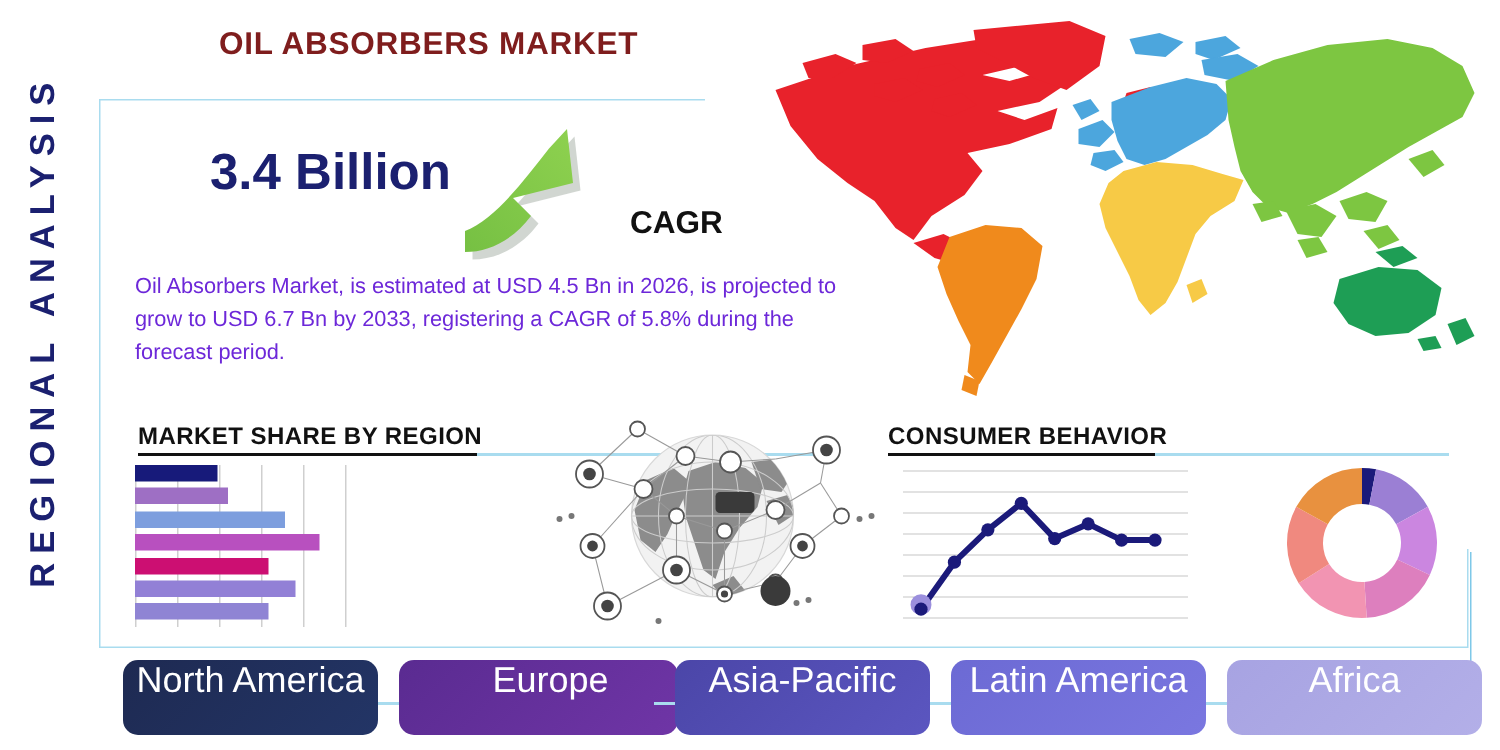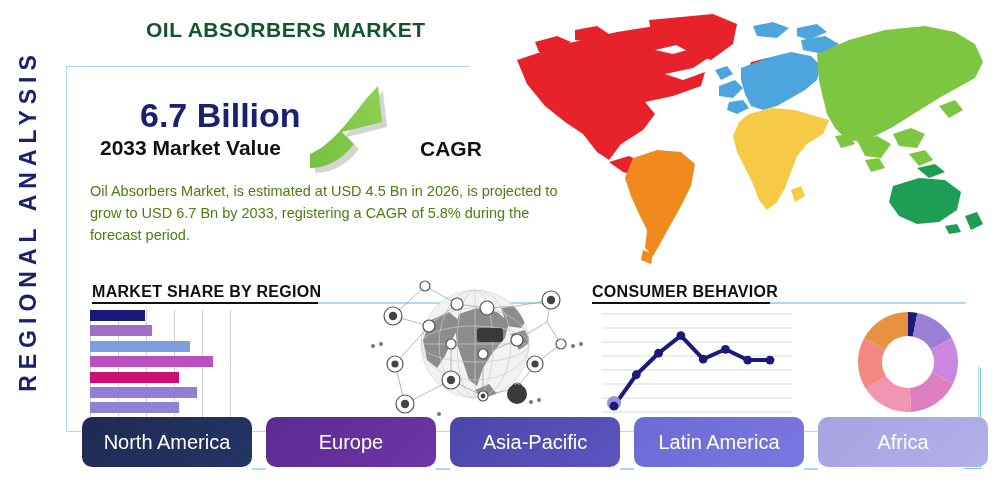--- a/index.html
+++ b/index.html
@@ -24,21 +24,21 @@
     letter-spacing:6px;
     font-weight:700;
     color:#1b2070;
     font-family:"Liberation Sans", sans-serif;
   }
 
   
   .page-title{
     position:absolute;left:146px;top:18px;
     font-size:21px;font-weight:700;letter-spacing:.5px;
-    color:#14532d;
+    color:#7f1d1d;
     font-family:"Liberation Sans", sans-serif;
   }
 
   
   .frame{
     position:absolute;left:66px;top:66px;width:913px;height:366px;
     border:1.5px solid #a9dcef;
     border-top-color:#a9dcef;
     box-sizing:border-box;
     background:transparent;
@@ -70,21 +70,21 @@
     position:absolute;left:420px;top:137px;
     font-size:21px;font-weight:700;color:#111111;
     font-family:"Liberation Sans", sans-serif;
     text-align:center;
   }
   .arrow-wrap{position:absolute;left:308px;top:84px;width:96px;height:90px;}
 
   
   .desc{
     position:absolute;left:90px;top:180px;width:490px;
-    font-size:14.5px;line-height:22px;color:#4d7c0f;
+    font-size:14.5px;line-height:22px;color:#6d28d9;
     font-family:"Liberation Sans", sans-serif;
   }
 
   
   .worldmap{position:absolute;left:505px;top:10px;width:490px;height:262px;}
 
   
   .sec-head{
     position:absolute;font-size:16px;font-weight:700;letter-spacing:.3px;
     color:#111;font-family:"Liberation Sans", sans-serif;
@@ -100,23 +100,23 @@
   .globe{position:absolute;left:365px;top:268px;width:220px;height:155px;}
 
   
   .linechart{position:absolute;left:600px;top:308px;width:196px;height:110px;}
 
   
   .donut{position:absolute;left:854px;top:308px;width:108px;height:108px;}
 
   
   .pill{
-    position:absolute;top:417px;height:50px;border-radius:10px;
-    display:flex;align-items:center;justify-content:center;
-    color:#ffffff;font-size:20px;
+    position:absolute;top:440px;height:50px;border-radius:10px;
+    display:flex;justify-content:center;
+    color:#ffffff;font-size:24px;
     font-family:"Liberation Sans", sans-serif;
   }
   .pill-connector{position:absolute;top:468px;height:1.5px;width:14px;background:#a9dcef;}
   .bottom-hook{position:absolute;left:964px;top:368px;width:16px;height:100px;
     border-right:1.5px solid #7ec8e8;border-bottom:1.5px solid #7ec8e8;}
 </style>
 </head>
 <body>
 
 <div id="root">
@@ -124,22 +124,21 @@
   <div class="side-label">
     <span>REGIONAL ANALYSIS</span>
   </div>
 
   <div class="page-title">OIL ABSORBERS MARKET</div>
 
   <div class="frame"></div>
   <div class="frame-mask-top"></div>
   <div class="frame-mask-right"></div>
 
-  <div class="kpi-value">6.7 Billion</div>
-  <div class="kpi-caption">2033 Market Value</div>
+  <div class="kpi-value">3.4 Billion</div>
 
   <div class="arrow-wrap">
     <svg width="96" height="90" viewBox="0 0 96 90">
       <defs>
         <linearGradient id="agr" x1="0" y1="1" x2="1" y2="0">
           <stop offset="0%" stop-color="#76c043"></stop>
           <stop offset="100%" stop-color="#8ed14f"></stop>
         </linearGradient>
       </defs>
       <path d="M2,84 C18,84 34,76 46,60 L34,48 L74,38 L70,2 L58,15 C40,38 22,62 2,70 Z" fill="#9aa39a" opacity="0.45" transform="translate(5,5)"></path>
@@ -366,21 +365,21 @@
       </svg>
   </div>
 
   <div class="bottom-hook"></div>
 
   <div id="pills">
       <div class="pill" style="left: 82px; width: 170px; background: linear-gradient(135deg, rgb(30, 42, 82), rgb(35, 53, 102));">
         <span>North America</span>
       </div>
       <div class="pill-connector" style="left: 252px;"></div>
-      <div class="pill" style="left: 266px; width: 170px; background: linear-gradient(135deg, rgb(90, 43, 145), rgb(111, 53, 166));">
+      <div class="pill" style="left: 266px; width: 170px; background: linear-gradient(135deg, rgb(90, 43, 145), rgb(111, 53, 166)); padding-left: 16px;">
         <span>Europe</span>
       </div>
       <div class="pill-connector" style="left: 436px;"></div>
       <div class="pill" style="left: 450px; width: 170px; background: linear-gradient(135deg, rgb(75, 70, 168), rgb(91, 86, 192));">
         <span>Asia-Pacific</span>
       </div>
       <div class="pill-connector" style="left: 620px;"></div>
       <div class="pill" style="left: 634px; width: 170px; background: linear-gradient(135deg, rgb(108, 106, 212), rgb(122, 119, 224));">
         <span>Latin America</span>
       </div>

